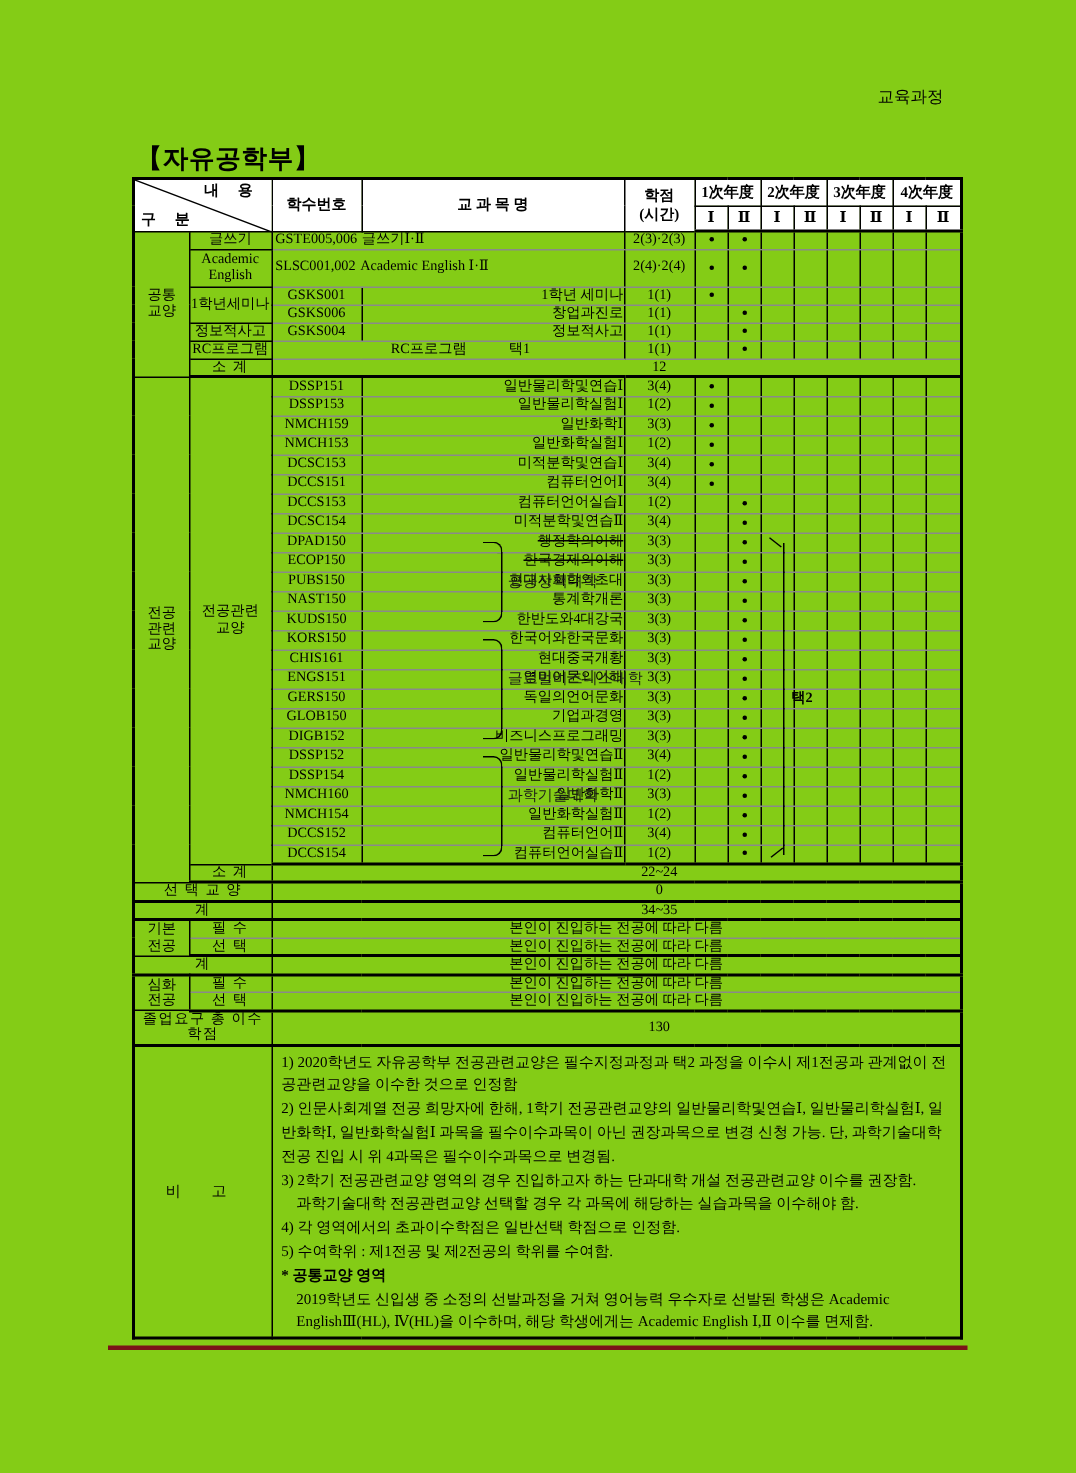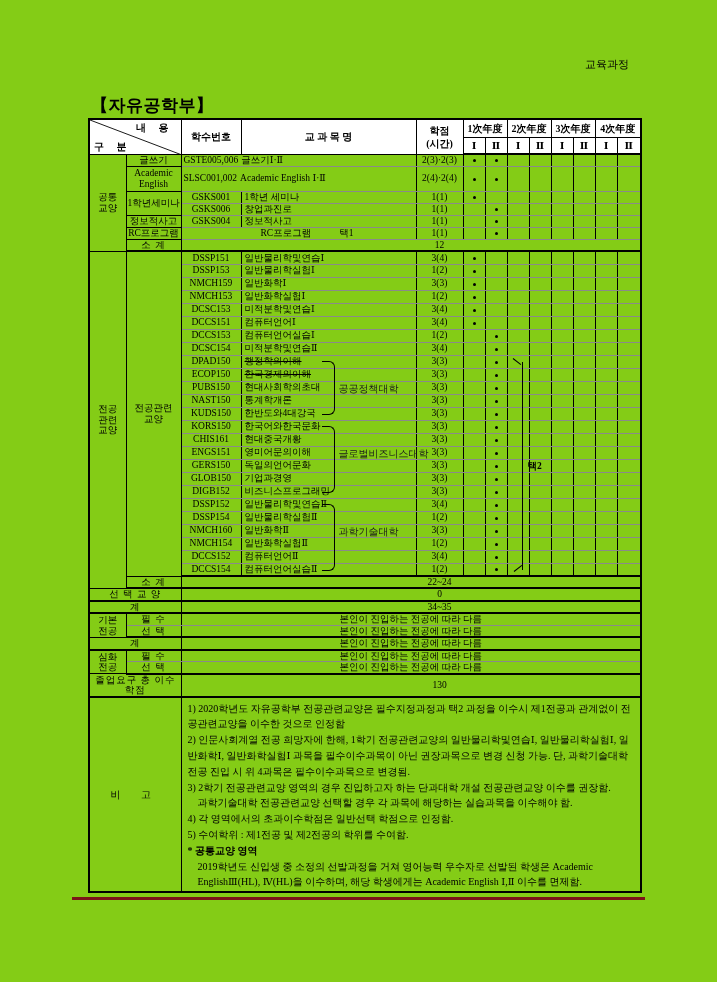--- a/index.html
+++ b/index.html
@@ -17,21 +17,21 @@
   tr.hb td{border-bottom:2px solid #000;}
 
   .diag{position:relative;}
   .diag svg{position:absolute;left:0;top:0;}
   .dtop{position:absolute;right:7px;top:2px;letter-spacing:5px;}
   .dbot{position:absolute;left:4px;bottom:2px;letter-spacing:5px;}
   .crh{line-height:1.3;}
 
   .grp,.cat{white-space:pre-line;text-align:center;border-top-color:#000;border-bottom-color:#000;}
   .code{text-align:center;}
-  .namec{position:relative;text-align:left;padding-left:3px;}
+  .namec{position:relative;text-align:right;padding-left:3px;}
   .cname.strike{text-decoration:line-through;}
   .college{position:absolute;left:97px;top:50%;transform:translateY(-50%);font-size:10px;color:#1a1a1a;white-space:nowrap;}
   .br{position:absolute;left:80px;width:12px;top:-1px;bottom:-1px;pointer-events:none;}
   .br.mid{border-right:1px solid #000;}
   .br.top{top:42%;bottom:-1px;border-right:1px solid #000;border-top:1px solid #000;border-top-right-radius:6px;}
   .br.bottom{top:-1px;bottom:34%;border-right:1px solid #000;border-bottom:1px solid #000;border-bottom-right-radius:6px;}
 
   .mergecn{text-align:left;padding-left:2px;white-space:nowrap;}
   .mergecn .cname{margin-left:3px;}
   .rcrow{padding-left:76px;}

